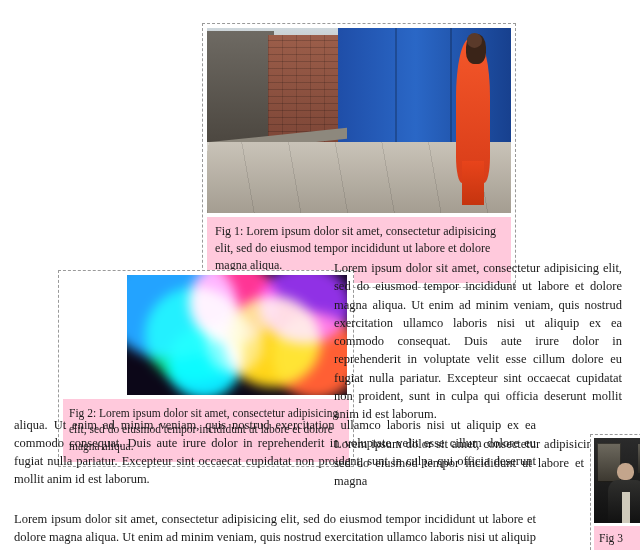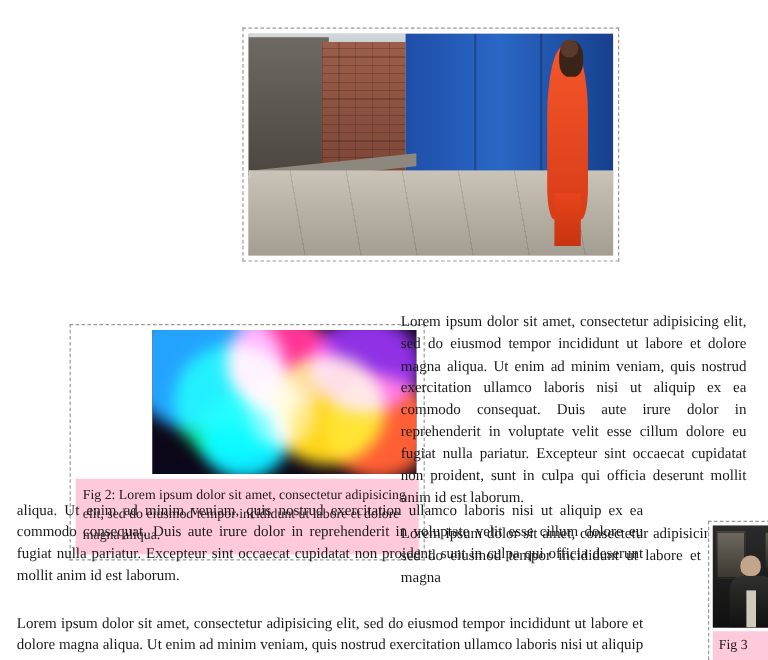--- a/index.html
+++ b/index.html
@@ -247,20 +247,21 @@
         <div class="wall-seam" style="left:62%"></div>
         <div class="wall-seam" style="left:80%"></div>
         <div class="curb"></div>
         <div class="sidewalk"></div>
         <div class="model-body"></div>
         <div class="model-legs"></div>
         <div class="model-hair"></div>
         <div class="model-head"></div>
       </div>
     </div>
+    <figcaption class="cap">Fig 1: Lorem ipsum dolor sit amet, consectetur adipisicing elit, sed do eiusmod tempor incididunt ut labore et dolore magna aliqua.</figcaption>
   </figure>
 
   <figure class="fig2">
     <div class="photo">
       <div class="fractal">
         <span style="left:-10%;top:-20%;width:60%;height:90%;background:#18a0ff"></span>
         <span style="left:8%;top:10%;width:46%;height:80%;background:#00d66b"></span>
         <span style="left:28%;top:-12%;width:40%;height:70%;background:#ff2f8a"></span>
         <span style="left:44%;top:18%;width:44%;height:76%;background:#ffd400"></span>
         <span style="left:60%;top:-8%;width:42%;height:66%;background:#8a2be2"></span>

